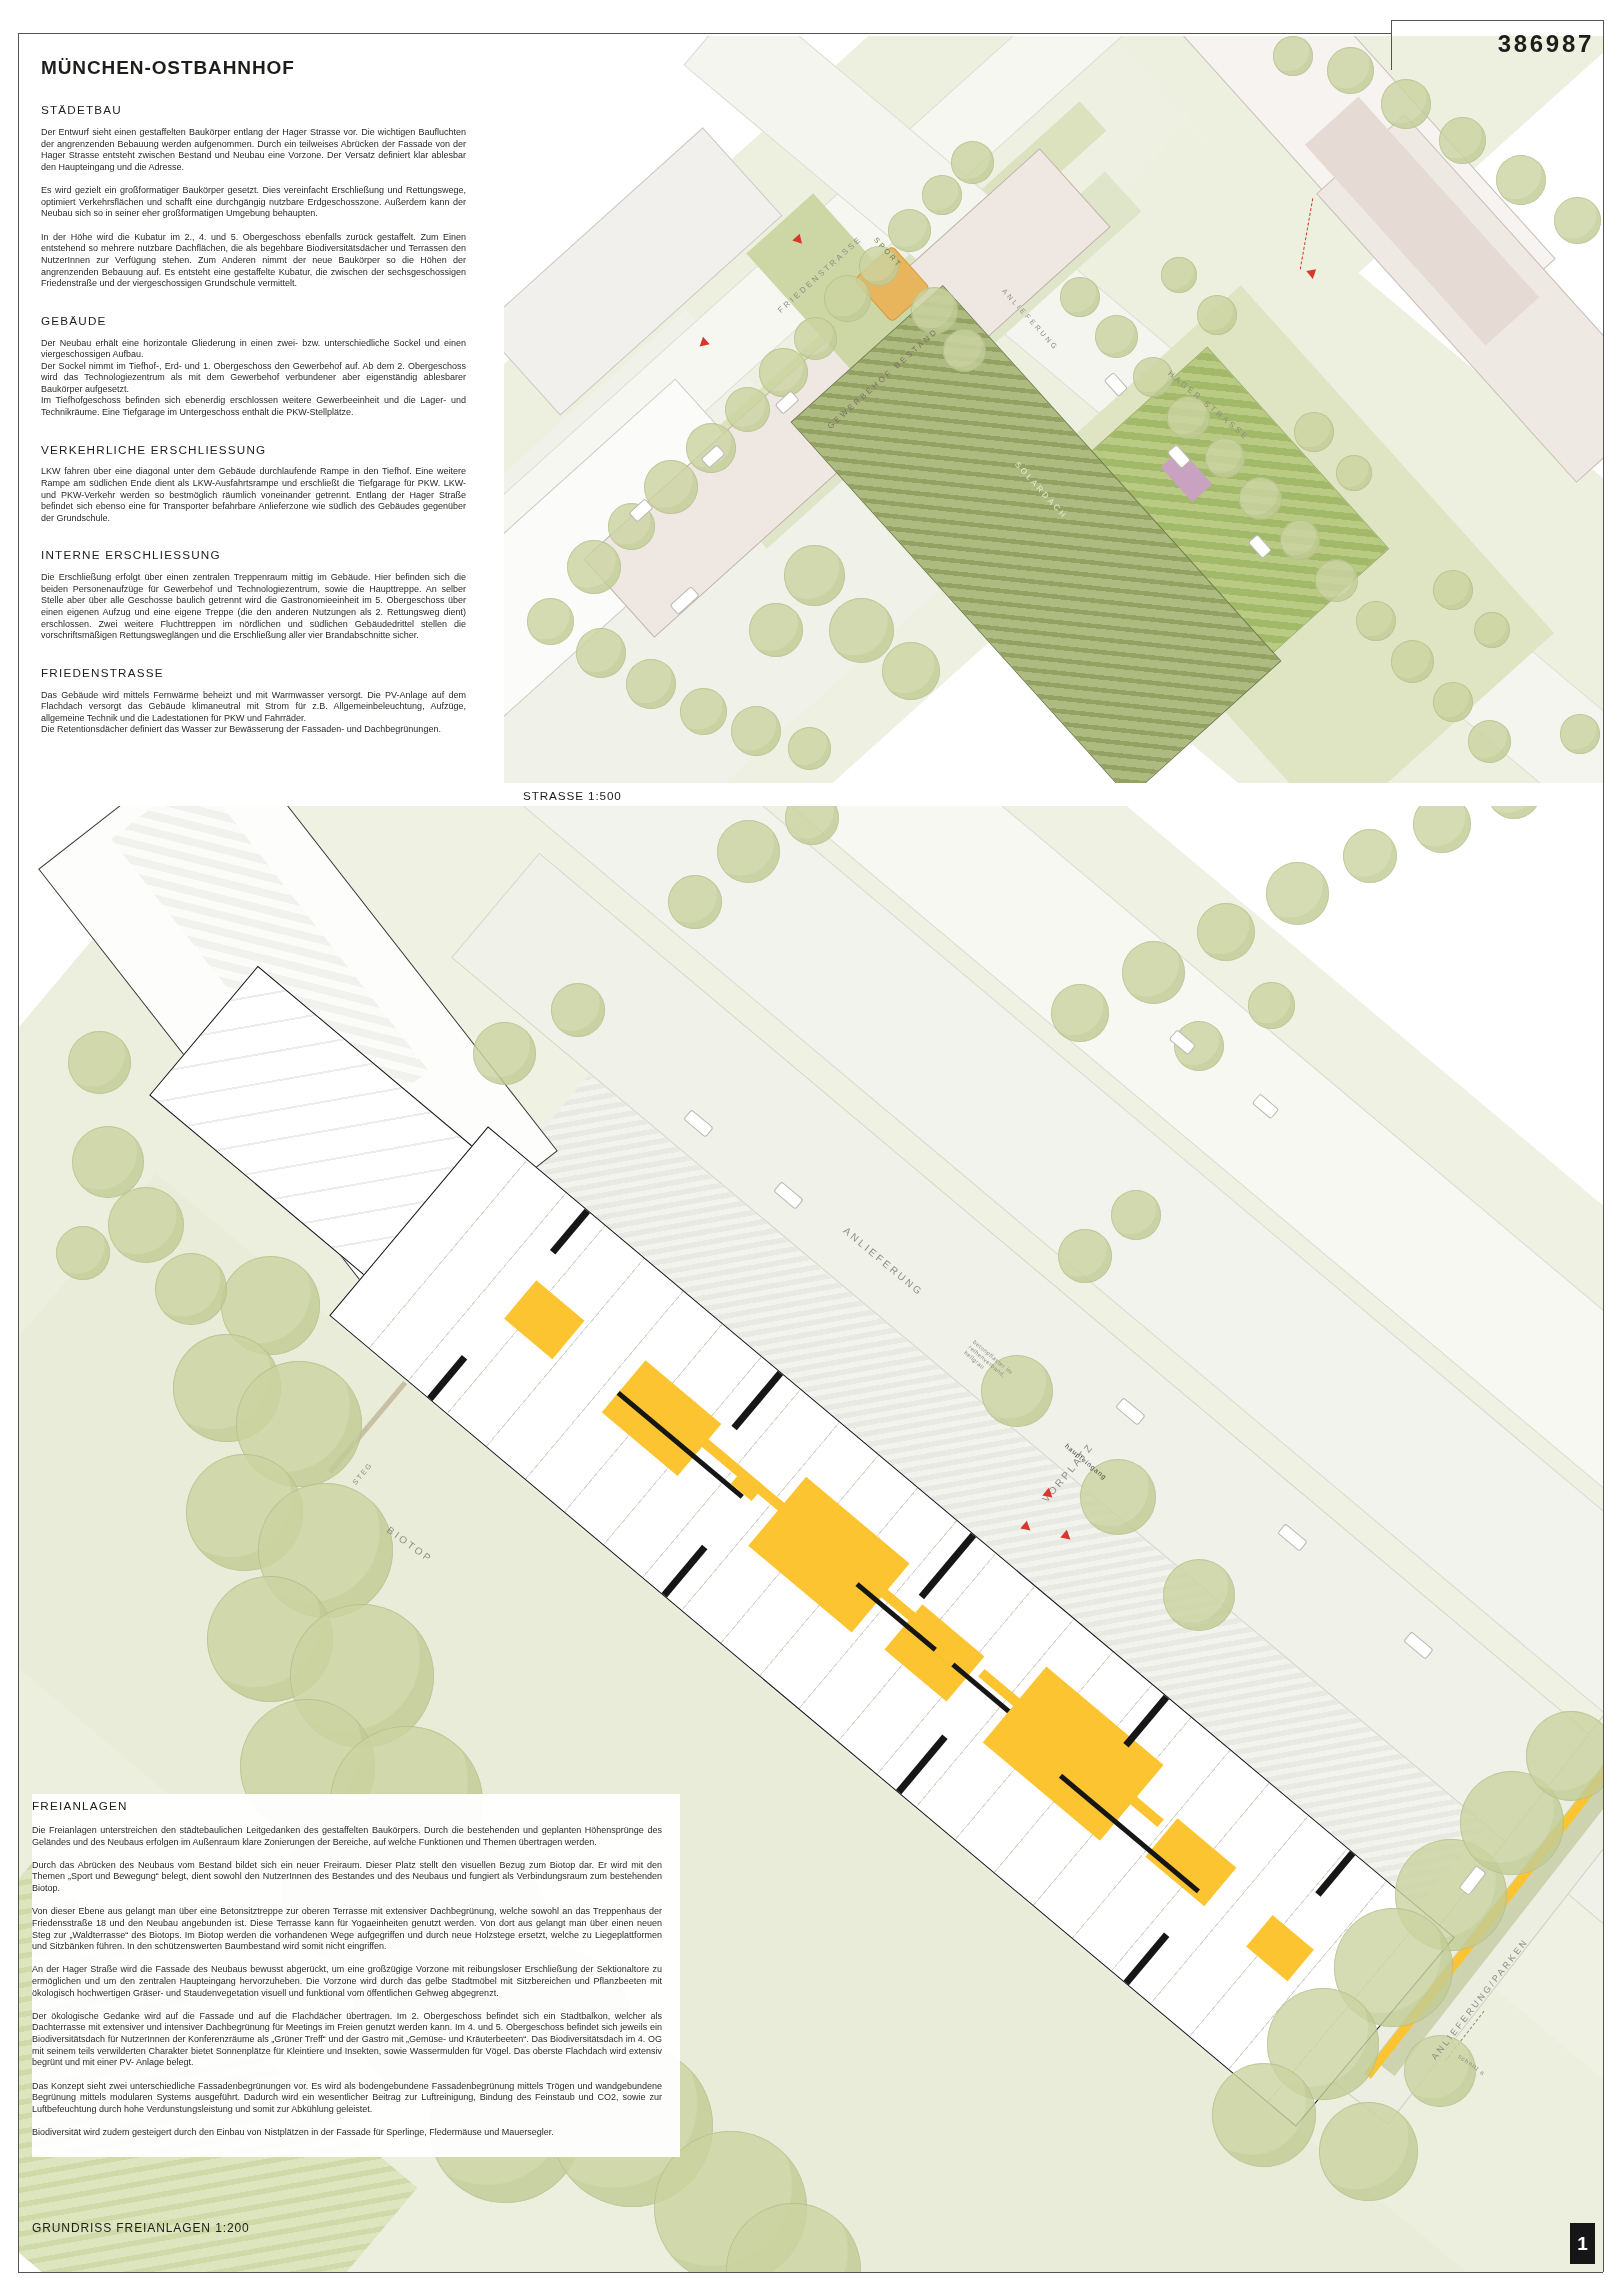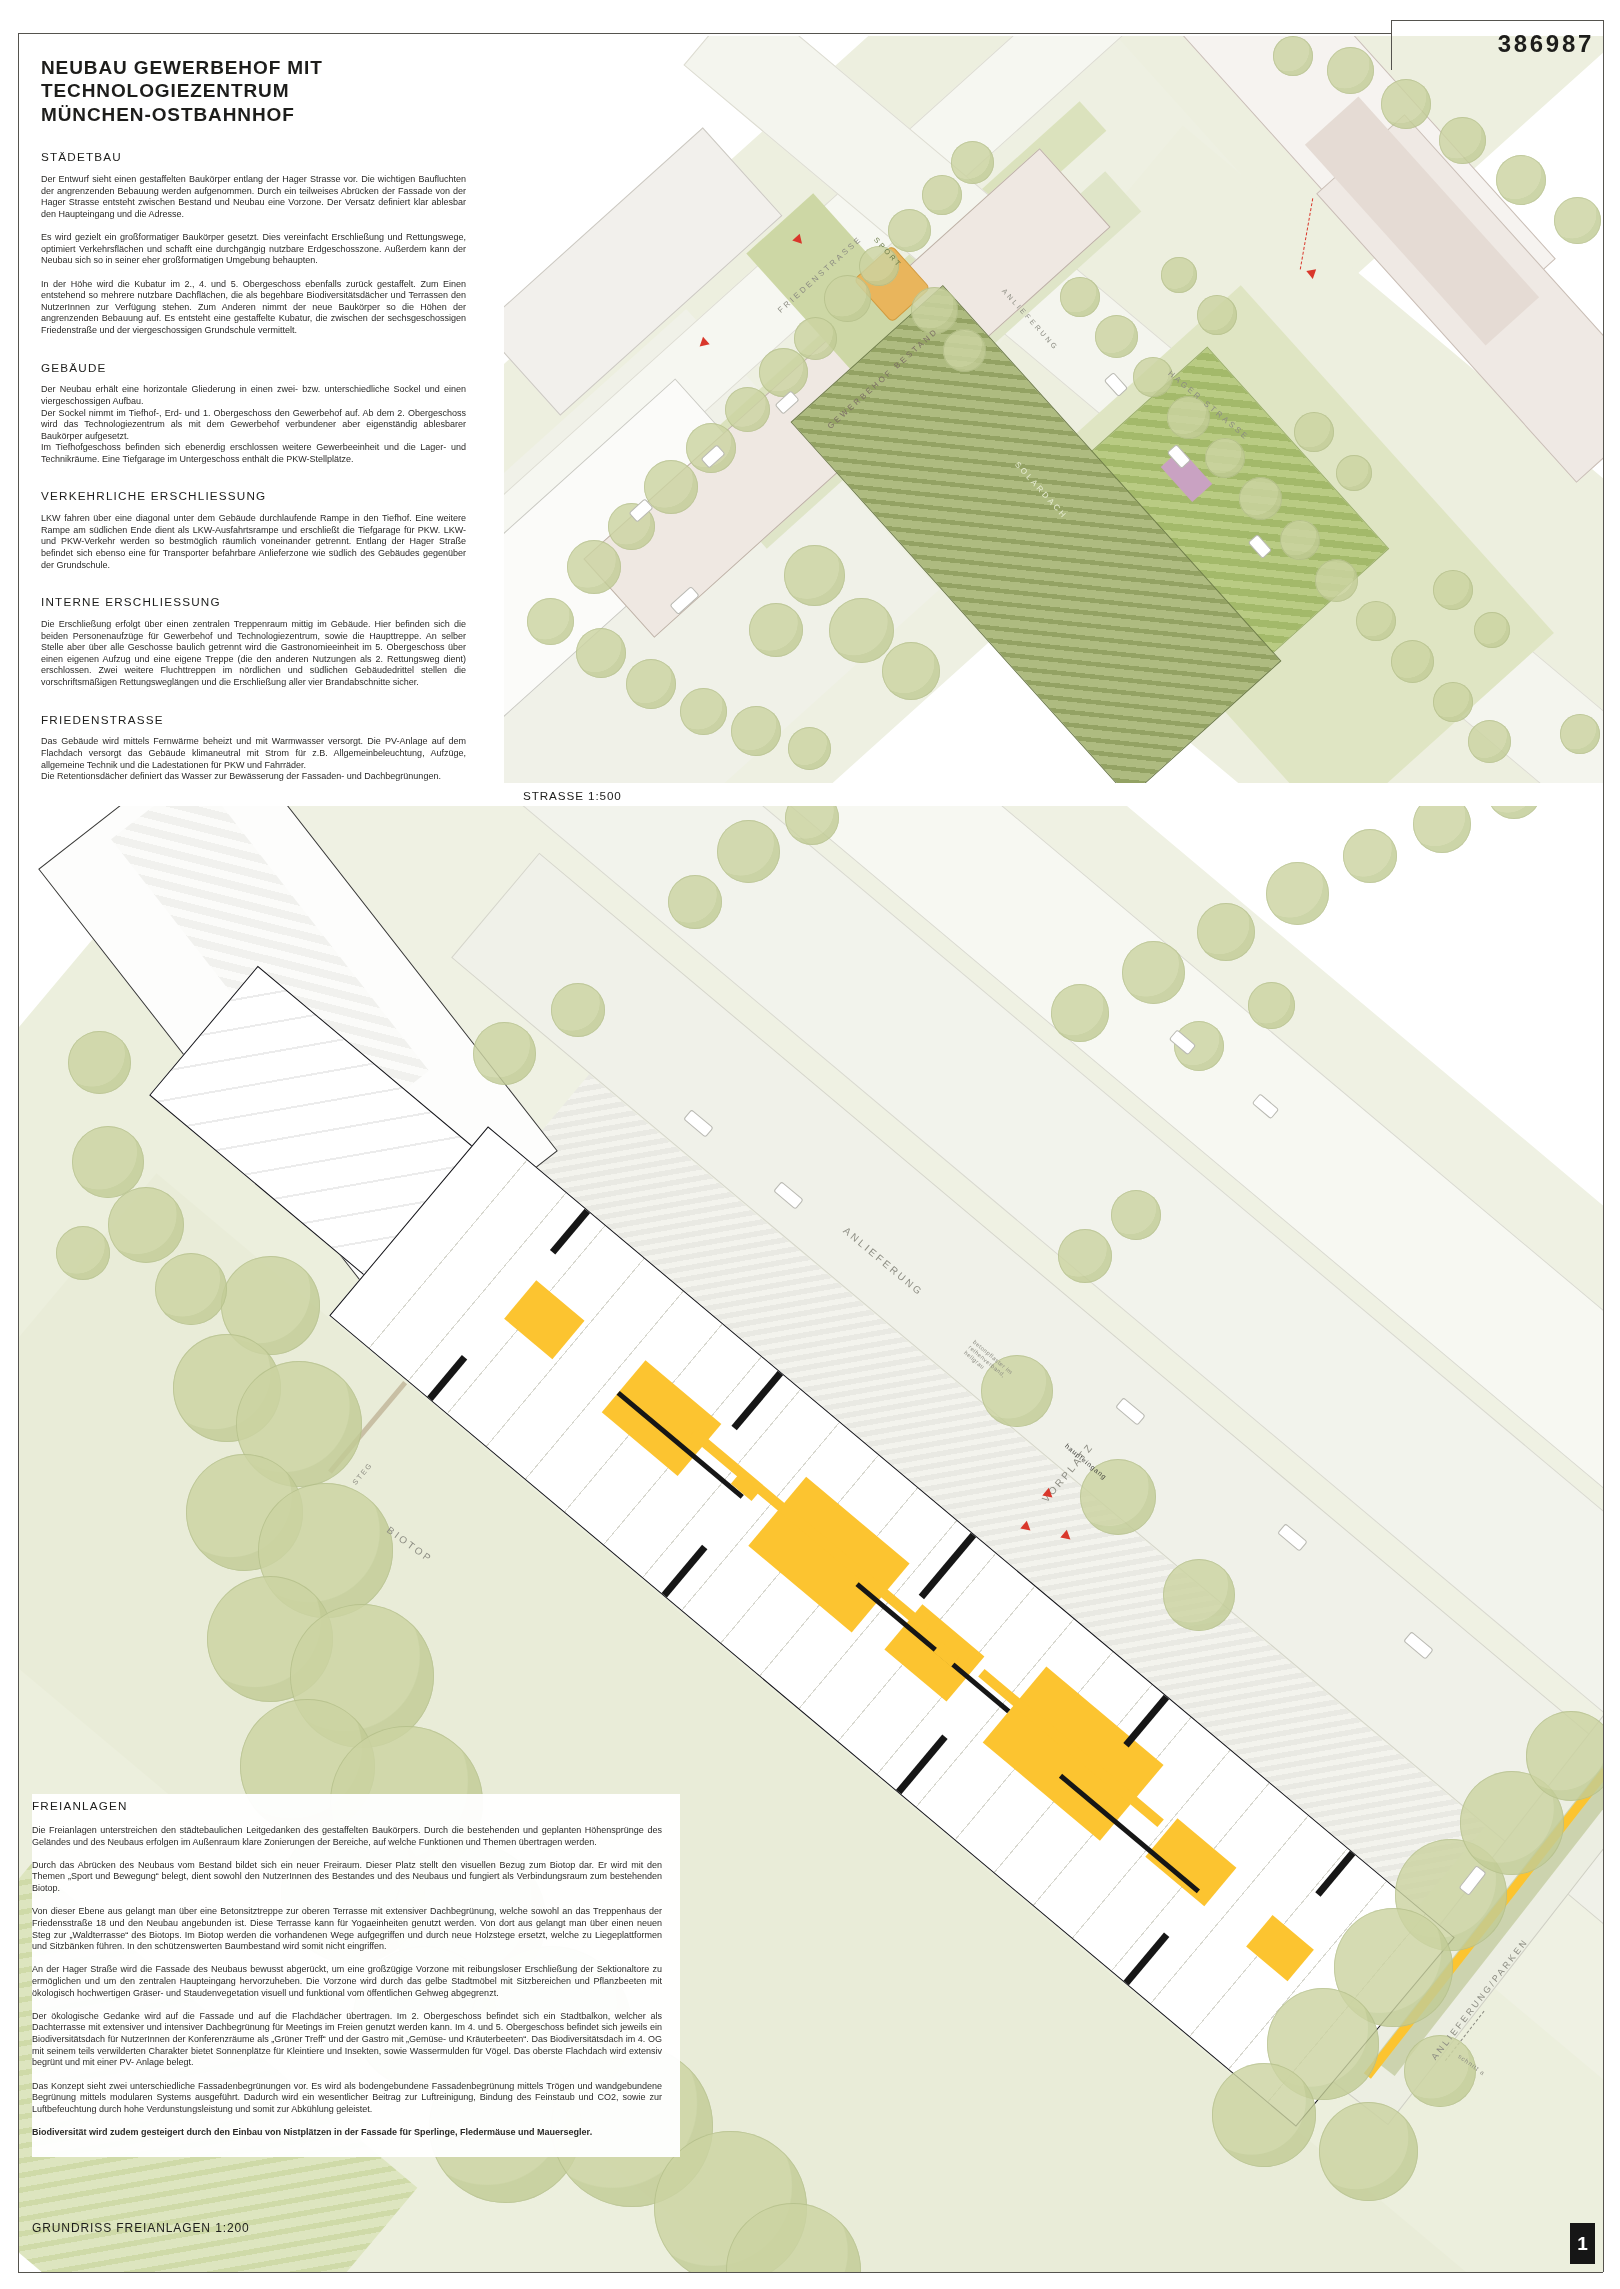--- a/index.html
+++ b/index.html
@@ -44,21 +44,20 @@
   <div class="fr h" style="left:18px;top:33px;width:1373px;"></div>
   <div class="fr h" style="left:1391px;top:20px;width:212px;"></div>
   <div class="fr v" style="left:1391px;top:20px;height:50px;"></div>
   <div class="fr v" style="left:1603px;top:20px;height:2252px;"></div>
   <div class="fr v" style="left:18px;top:33px;height:2239px;"></div>
   <div class="fr h" style="left:18px;top:2272px;width:1585px;"></div>
 
   <div class="idbox">386987</div>
 
   <div class="col-left">
-    <h1>NEUBAU GEWERBEHOF MIT TECHNOLOGIEZENTRUM</h1>
     <h1>MÜNCHEN-OSTBAHNHOF</h1>
     <div id="sections">
         <div class="sec-h">STÄDETBAU</div>
         <p class="para">Der Entwurf sieht einen gestaffelten Baukörper entlang der Hager Strasse vor. Die wichtigen Baufluchten der angrenzenden Bebauung werden aufgenommen. Durch ein teilweises Abrücken der Fassade von der Hager Strasse entsteht zwischen Bestand und Neubau eine Vorzone. Der Versatz definiert klar ablesbar den Haupteingang und die Adresse.</p>
         <p class="para">Es wird gezielt ein großformatiger Baukörper gesetzt. Dies vereinfacht Erschließung und Rettungswege, optimiert Verkehrsflächen und schafft eine durchgängig nutzbare Erdgeschosszone. Außerdem kann der Neubau sich so in seiner eher großformatigen Umgebung behaupten.</p>
         <p class="para">In der Höhe wird die Kubatur im 2., 4. und 5. Obergeschoss ebenfalls zurück gestaffelt. Zum Einen entstehend so mehrere nutzbare Dachflächen, die als begehbare Biodiversitätsdächer und Terrassen den NutzerInnen zur Verfügung stehen. Zum Anderen nimmt der neue Baukörper so die Höhen der angrenzenden Bebauung auf. Es entsteht eine gestaffelte Kubatur, die zwischen der sechsgeschossigen Friedenstraße und der viergeschossigen Grundschule vermittelt.</p>
         <div class="sec-h">GEBÄUDE</div>
         <p class="para tight">Der Neubau erhält eine horizontale Gliederung in einen zwei- bzw. unterschiedliche Sockel und einen viergeschossigen Aufbau.</p>
         <p class="para tight">Der Sockel nimmt im Tiefhof-, Erd- und 1. Obergeschoss den Gewerbehof auf. Ab dem 2. Obergeschoss wird das Technologiezentrum als mit dem Gewerbehof verbundener aber eigenständig ablesbarer Baukörper aufgesetzt.</p>
         <p class="para tight" style="margin-bottom: 11.7px;">Im Tiefhofgeschoss befinden sich ebenerdig erschlossen weitere Gewerbeeinheit und die Lager- und Technikräume. Eine Tiefgarage im Untergeschoss enthält die PKW-Stellplätze.</p>
@@ -285,21 +284,21 @@
 
   <div class="freibox">
     <div class="sec-h">FREIANLAGEN</div>
     <div id="frei-paras">
         <p class="para" style="width: 630px;">Die Freianlagen unterstreichen den städtebaulichen Leitgedanken des gestaffelten Baukörpers. Durch die bestehenden und geplanten Höhensprünge des Geländes und des Neubaus erfolgen im Außenraum klare Zonierungen der Bereiche, auf welche Funktionen und Themen übertragen werden.</p>
         <p class="para" style="width: 630px;">Durch das Abrücken des Neubaus vom Bestand bildet sich ein neuer Freiraum. Dieser Platz stellt den visuellen Bezug zum Biotop dar. Er wird mit den Themen „Sport und Bewegung“ belegt, dient sowohl den NutzerInnen des Bestandes und des Neubaus und fungiert als Verbindungsraum zum bestehenden Biotop.</p>
         <p class="para" style="width: 630px;">Von dieser Ebene aus gelangt man über eine Betonsitztreppe zur oberen Terrasse mit extensiver Dachbegrünung, welche sowohl an das Treppenhaus der Friedensstraße 18 und den Neubau angebunden ist. Diese Terrasse kann für Yogaeinheiten genutzt werden. Von dort aus gelangt man über einen neuen Steg zur „Waldterrasse“ des Biotops. Im Biotop werden die vorhandenen Wege aufgegriffen und durch neue Holzstege ersetzt, welche zu Liegeplattformen und Sitzbänken führen. In den schützenswerten Baumbestand wird somit nicht eingriffen.</p>
         <p class="para" style="width: 630px;">An der Hager Straße wird die Fassade des Neubaus bewusst abgerückt, um eine großzügige Vorzone mit reibungsloser Erschließung der Sektionaltore zu ermöglichen und um den zentralen Haupteingang hervorzuheben. Die Vorzone wird durch das gelbe Stadtmöbel mit Sitzbereichen und Pflanzbeeten mit ökologisch hochwertigen Gräser- und Staudenvegetation visuell und funktional vom öffentlichen Gehweg abgegrenzt.</p>
         <p class="para" style="width: 630px;">Der ökologische Gedanke wird auf die Fassade und auf die Flachdächer übertragen. Im 2. Obergeschoss befindet sich ein Stadtbalkon, welcher als Dachterrasse mit extensiver und intensiver Dachbegrünung für Meetings im Freien genutzt werden kann. Im 4. und 5. Obergeschoss befindet sich jeweils ein Biodiversitätsdach für NutzerInnen der Konferenzräume als „Grüner Treff“ und der Gastro mit „Gemüse- und Kräuterbeeten“. Das Biodiversitätsdach im 4. OG mit seinem teils verwilderten Charakter bietet Sonnenplätze für Kleintiere und Insekten, sowie Wassermulden für Vögel. Das oberste Flachdach wird extensiv begrünt und mit einer PV- Anlage belegt.</p>
         <p class="para" style="width: 630px;">Das Konzept sieht zwei unterschiedliche Fassadenbegrünungen vor. Es wird als bodengebundene Fassadenbegrünung mittels Trögen und wandgebundene Begrünung mittels modularen Systems ausgeführt. Dadurch wird ein wesentlicher Beitrag zur Luftreinigung, Bindung des Feinstaub und CO2, sowie zur Luftbefeuchtung durch hohe Verdunstungsleistung und somit zur Abkühlung geleistet.</p>
-        <p class="para" style="width: 630px; font-weight: bold;">Biodiversität wird zudem gesteigert durch den Einbau von Nistplätzen in der Fassade für Sperlinge, Fledermäuse und Mauersegler.</p>
+        <p class="para" style="width: 630px;">Biodiversität wird zudem gesteigert durch den Einbau von Nistplätzen in der Fassade für Sperlinge, Fledermäuse und Mauersegler.</p>
       </div>
   </div>
 
   <div class="caption" style="left:32px;top:2221px;font-size:12px;">GRUNDRISS FREIANLAGEN 1:200</div>
 
   <div class="pagenum">1</div>
 </div>
 
 
 </body></html>

